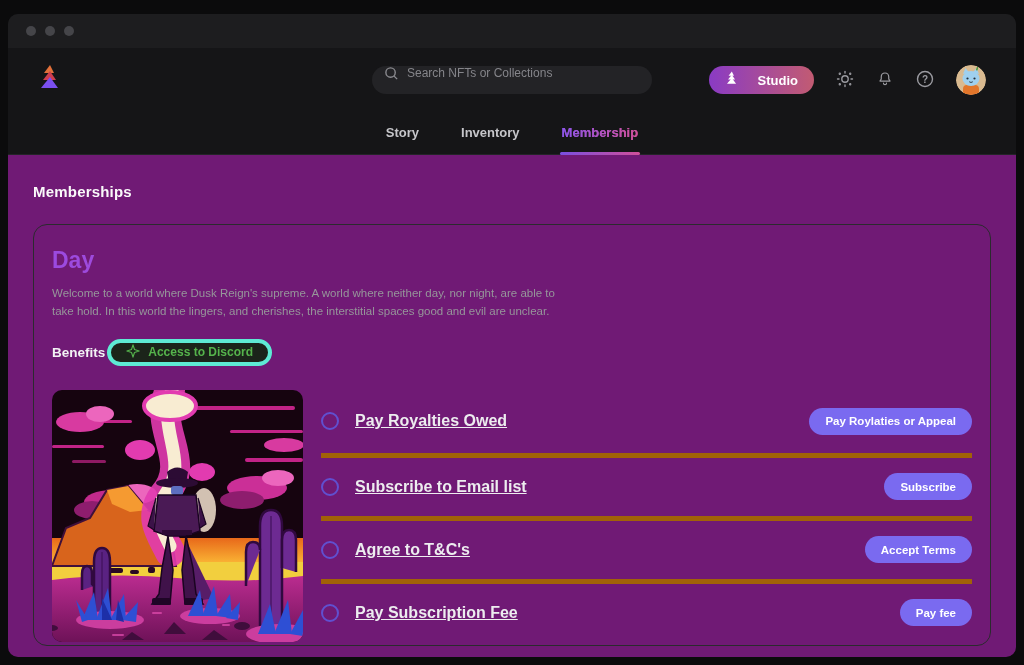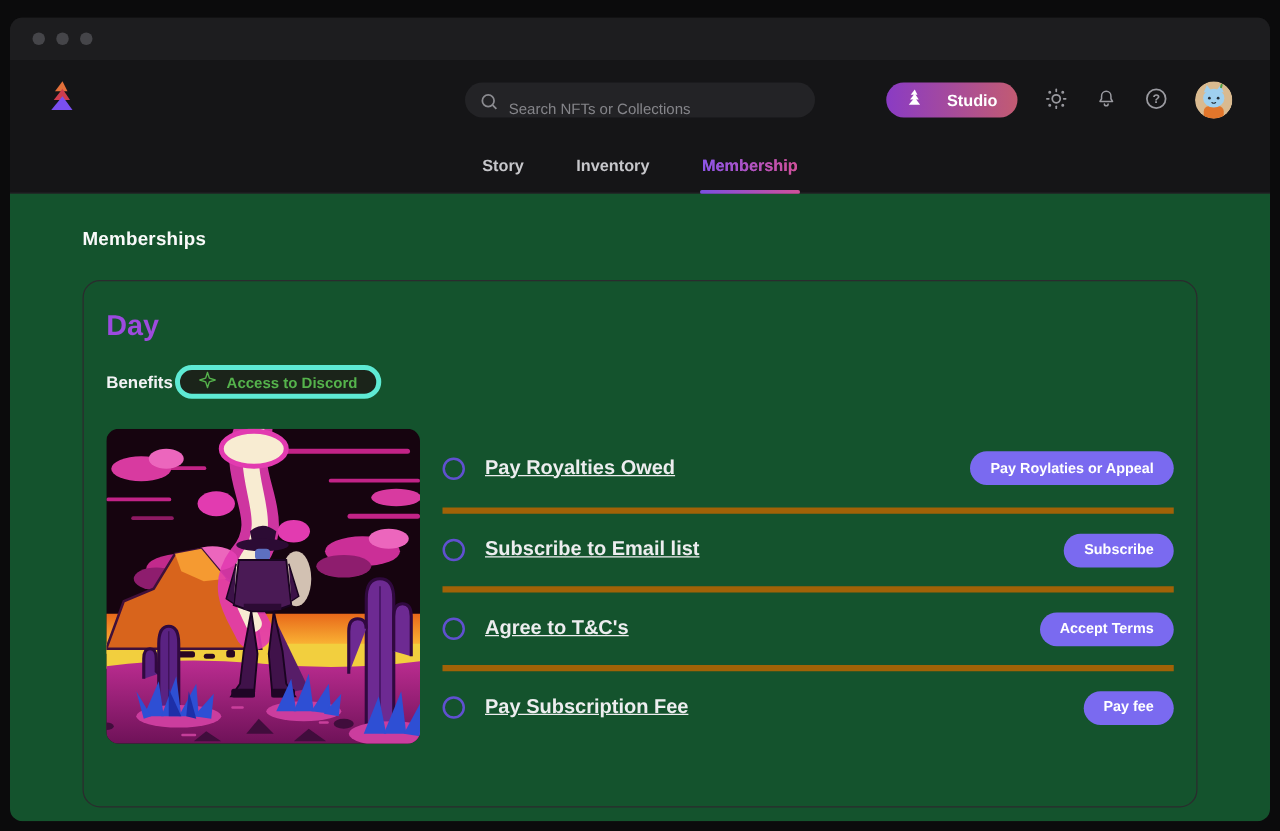--- a/index.html
+++ b/index.html
@@ -13,42 +13,42 @@
               padding-left:18px; gap:9px; flex-shrink:0; }
   .dot { width:10px; height:10px; border-radius:50%; background:#454549; }
   
   .header { height:64px; display:flex; align-items:center; padding:0 30px;
             position:relative; flex-shrink:0; background:#151517; }
   .logo { display:flex; align-items:center; gap:8px; }
   .logo-text { font-family:"DejaVu Serif", serif; font-weight:700; font-size:26px;
                color:#f5f3ef; letter-spacing:0.5px; }
   .searchbar { position:absolute; left:50%; transform:translateX(-50%); top:18px;
                width:280px; height:28px; background:#232326; border:none; border-radius:14px;
-               display:flex; align-items:flex-end; padding:0 12px; gap:8px; }
+               display:flex; align-items:flex-start; padding:0 12px; gap:8px; }
   .searchbar input { background:transparent; border:none; outline:none; color:#cfcfd2;
                      font-size:12px; width:100%; font-family:"Liberation Sans", sans-serif; }
   .searchbar input::placeholder { color:#85858a; }
   .header-right { margin-left:auto; display:flex; align-items:center; gap:22px; }
   .studio-btn { height:28px; padding:0 16px; border:none; border-radius:14px;
                 background:linear-gradient(90deg,#8a3bc4,#c25b72); color:#fff;
                 font-size:13px; font-weight:600; display:flex; align-items:center; gap:21px;
                 cursor:pointer; font-family:"Liberation Sans", sans-serif; }
   .icon-btn { background:none; border:none; cursor:pointer; display:flex; align-items:center; }
   .avatar { width:30px; height:30px; border-radius:50%; overflow:hidden; cursor:pointer; }
   
   .tabs { height:43px; display:flex; justify-content:center; align-items:flex-end; gap:38px;
           border-bottom:1px solid #242428; background:#151517; flex-shrink:0; }
   .tab { position:relative; font-size:13px; font-weight:600; color:#c6c6ca; padding:0 2px 14px;
          cursor:pointer; background:none; border:none; font-family:"Liberation Sans", sans-serif; }
   .tab.active { background:linear-gradient(90deg,#8d55e8,#d0509a);
                 -webkit-background-clip:text; background-clip:text; color:transparent; }
   .tab-underline { position:absolute; left:0; right:0; bottom:-1px; height:3px; border-radius:2px;
                    background:linear-gradient(90deg,#7a4fe0,#d0509a); }
   
-  .content { flex:1; background:#14532d; padding:28px 58px 0; }
+  .content { flex:1; background:#701a75; padding:28px 25px 0; }
   .page-title { font-size:15px; font-weight:700; color:#fafafa; letter-spacing:0.2px; }
   .card { margin-top:24px; height:422px; border:1px solid #2b2b2e; border-radius:14px;
           padding:22px 18px 14px; }
   .card-name { font-size:23px; font-weight:800;
                background:linear-gradient(90deg,#9b4ae0,#e0559c);
                -webkit-background-clip:text; background-clip:text; color:transparent; }
   .card-desc { margin-top:10px; max-width:505px; font-size:11.5px; line-height:1.6;
                color:#96969a; }
   .benefits-row { margin-top:18px; display:flex; align-items:center; gap:2px; }
   .benefits-label { font-size:13.5px; font-weight:700; color:#f2f2f4; }
@@ -176,20 +176,21 @@
       <span style="background:linear-gradient(90deg,#8d55e8,#d0509a);-webkit-background-clip:text;background-clip:text;color:transparent;">Membership</span>
       <span class="tab-underline"></span>
     </button>
   </div>
 
   <div class="content">
     <h1 class="page-title">Memberships</h1>
 
     <div class="card">
       <div class="card-name">Day</div>
+      <p class="card-desc">Welcome to a world where Dusk Reign's supreme. A world where neither day, nor night, are able to take hold. In this world the lingers, and cherishes, the interstitial spaces good and evil are unclear.</p>
 
       <div class="benefits-row">
         <span class="benefits-label">Benefits</span>
         <button class="benefit-pill">
           <span>
             <svg width="14" height="14" viewBox="0 0 16 16" fill="none" stroke="#55b34c" stroke-width="1.3" stroke-linejoin="round">
               <path d="M8 1 L9.7 6.3 L15 8 L9.7 9.7 L8 15 L6.3 9.7 L1 8 L6.3 6.3 Z"></path>
             </svg>
           </span>
           <span>Access to Discord</span>

